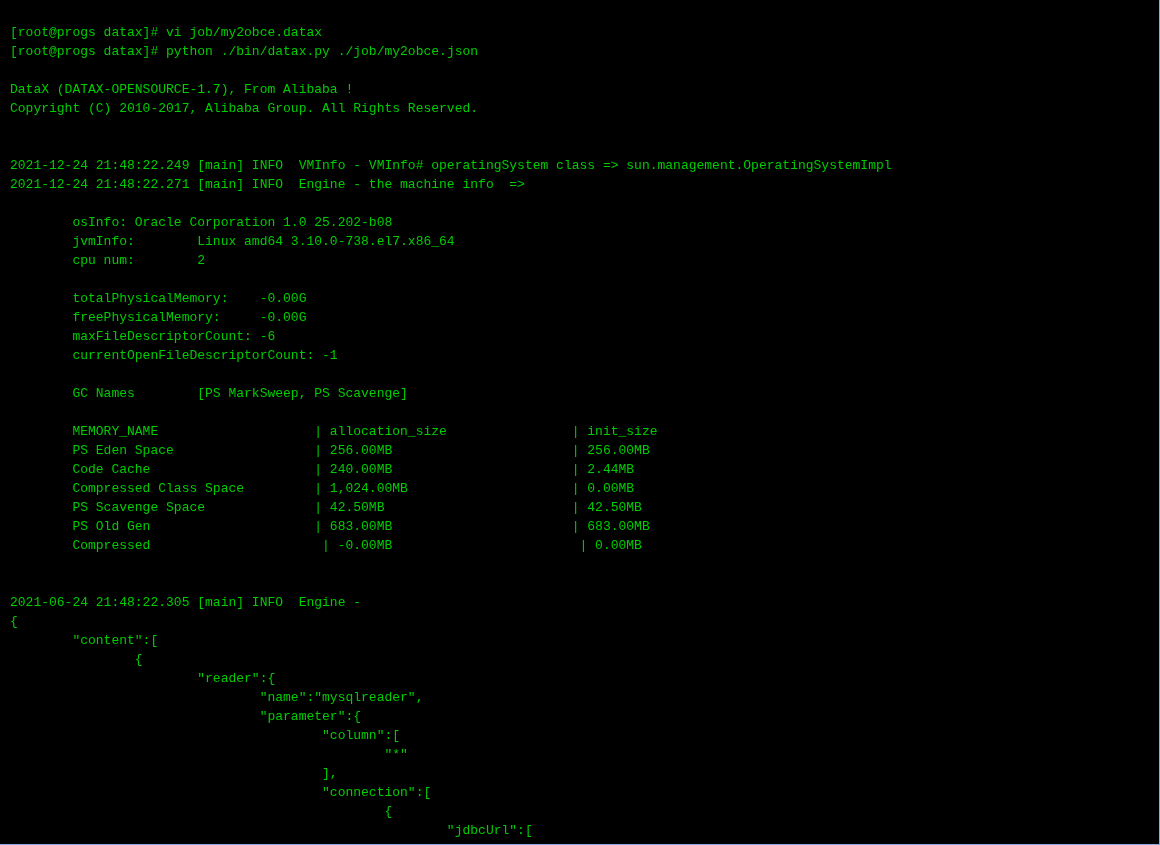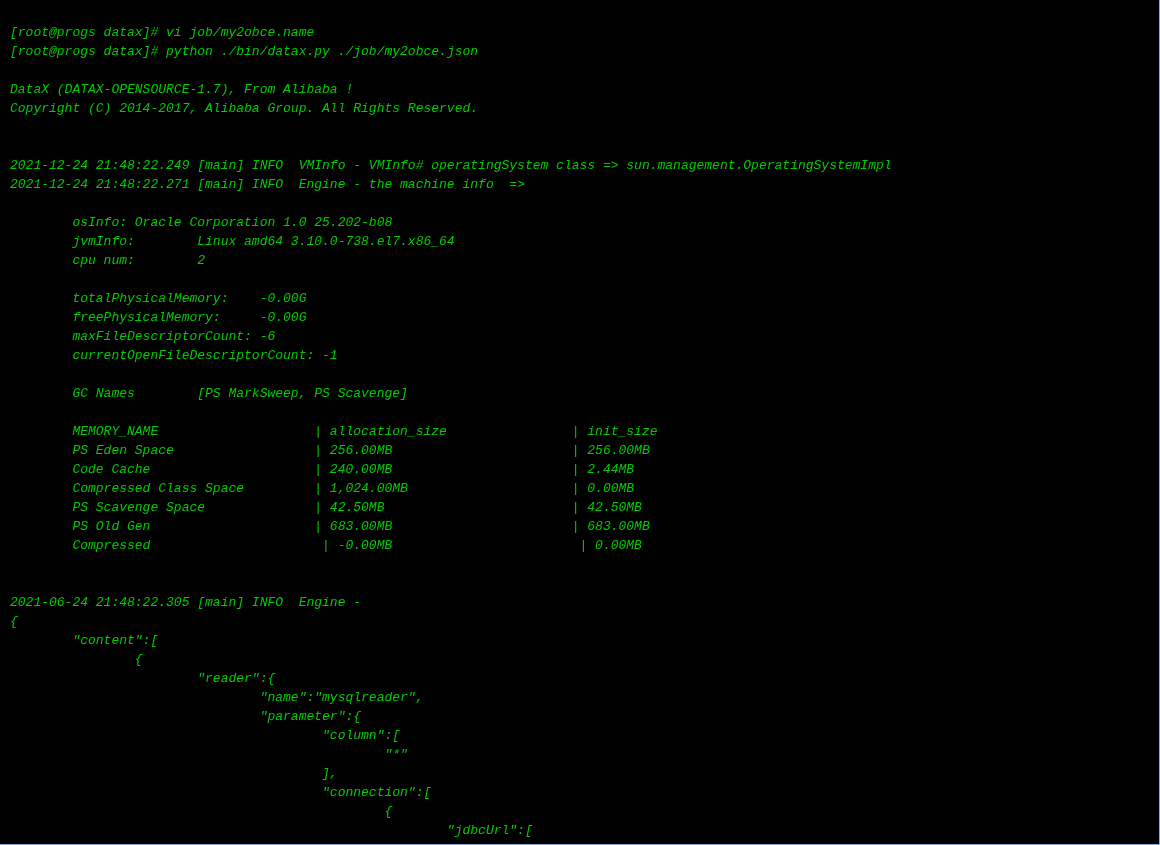--- a/index.html
+++ b/index.html
@@ -16,32 +16,31 @@
     border-right: 1px solid #88aadd;
     border-bottom: 1px solid #88aadd;
     box-sizing: border-box;
   }
   .terminal {
     padding: 4px 10px;
     white-space: pre;
   }
   span {
     display: inline;
-    font-style: italic;
   }
 </style>
 </head>
 <body>
 
 <div class="terminal">
-<span>[root@progs datax]# </span><span>vi job/my2obce.name</span>
+<span>[root@progs datax]# </span><span>vi job/my2obce.datax</span>
 <span>[root@progs datax]# </span><span>python ./bin/datax.py ./job/my2obce.json</span>
 
 <span>DataX (DATAX-OPENSOURCE-1.7), From Alibaba !</span>
-<span>Copyright (C) 2014-2017, Alibaba Group. All Rights Reserved.</span>
+<span>Copyright (C) 2010-2017, Alibaba Group. All Rights Reserved.</span>
 
 
 <span>2021-12-24 21:48:22.249 [main] INFO  VMInfo - VMInfo# operatingSystem class =&gt; sun.management.OperatingSystemImpl</span>
 <span>2021-12-24 21:48:22.271 [main] INFO  Engine - the machine info  =&gt;</span>
 
 <span>        osInfo: Oracle Corporation 1.0 25.202-b08</span>
 <span>        jvmInfo:        Linux amd64 3.10.0-738.el7.x86_64</span>
 <span>        cpu num:        2</span>
 
 <span>        totalPhysicalMemory:    -0.00G</span>

